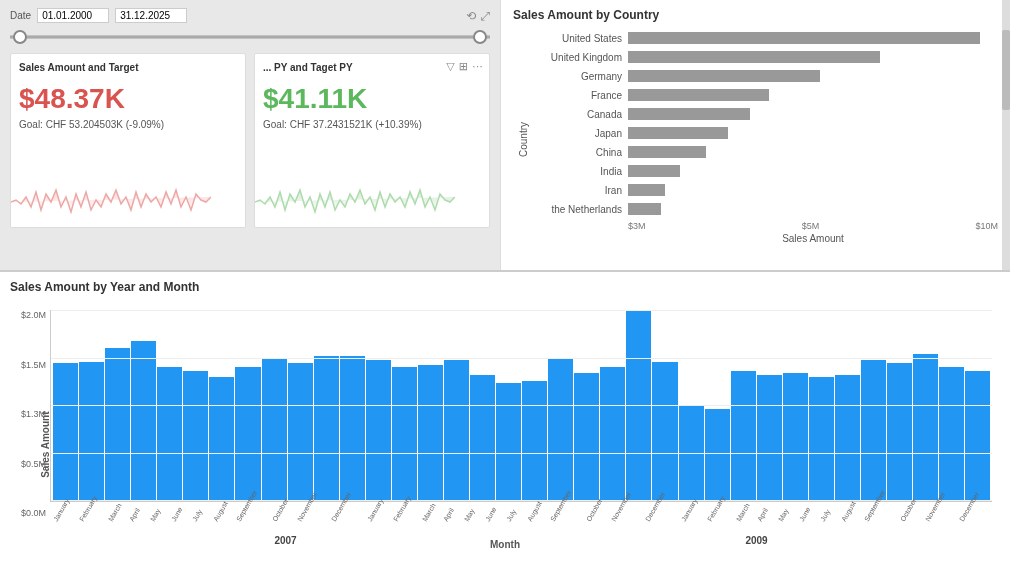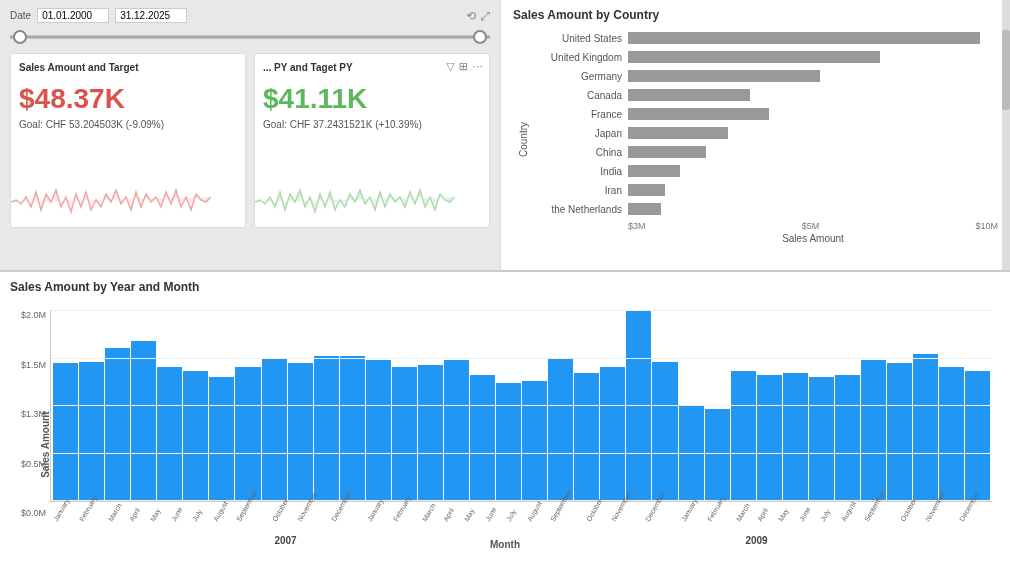--- a/index.html
+++ b/index.html
@@ -452,29 +452,29 @@
                 <div class="bar-fill" style="width: 68%; background: rgb(153, 153, 153);"></div>
               </div>
             </div>
             <div class="bar-row">
               <div class="bar-label">Germany</div>
               <div class="bar-track">
                 <div class="bar-fill" style="width: 52%; background: rgb(153, 153, 153);"></div>
               </div>
             </div>
             <div class="bar-row">
+              <div class="bar-label">France</div>
+              <div class="bar-track">
+                <div class="bar-fill" style="width: 38%; background: rgb(153, 153, 153);"></div>
+              </div>
+            </div>
+            <div class="bar-row">
               <div class="bar-label">Canada</div>
               <div class="bar-track">
                 <div class="bar-fill" style="width: 33%; background: rgb(153, 153, 153);"></div>
-              </div>
-            </div>
-            <div class="bar-row">
-              <div class="bar-label">France</div>
-              <div class="bar-track">
-                <div class="bar-fill" style="width: 38%; background: rgb(153, 153, 153);"></div>
               </div>
             </div>
             <div class="bar-row">
               <div class="bar-label">Japan</div>
               <div class="bar-track">
                 <div class="bar-fill" style="width: 27%; background: rgb(153, 153, 153);"></div>
               </div>
             </div>
             <div class="bar-row">
               <div class="bar-label">China</div>

